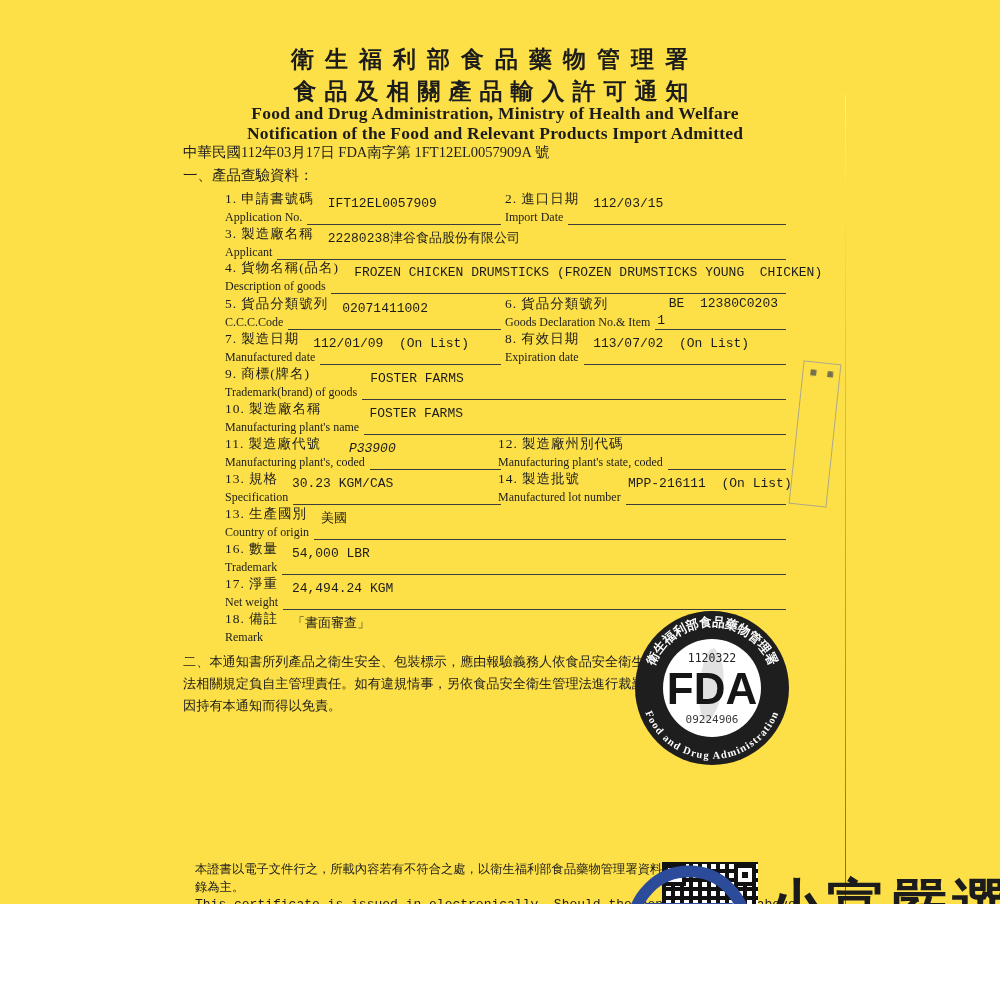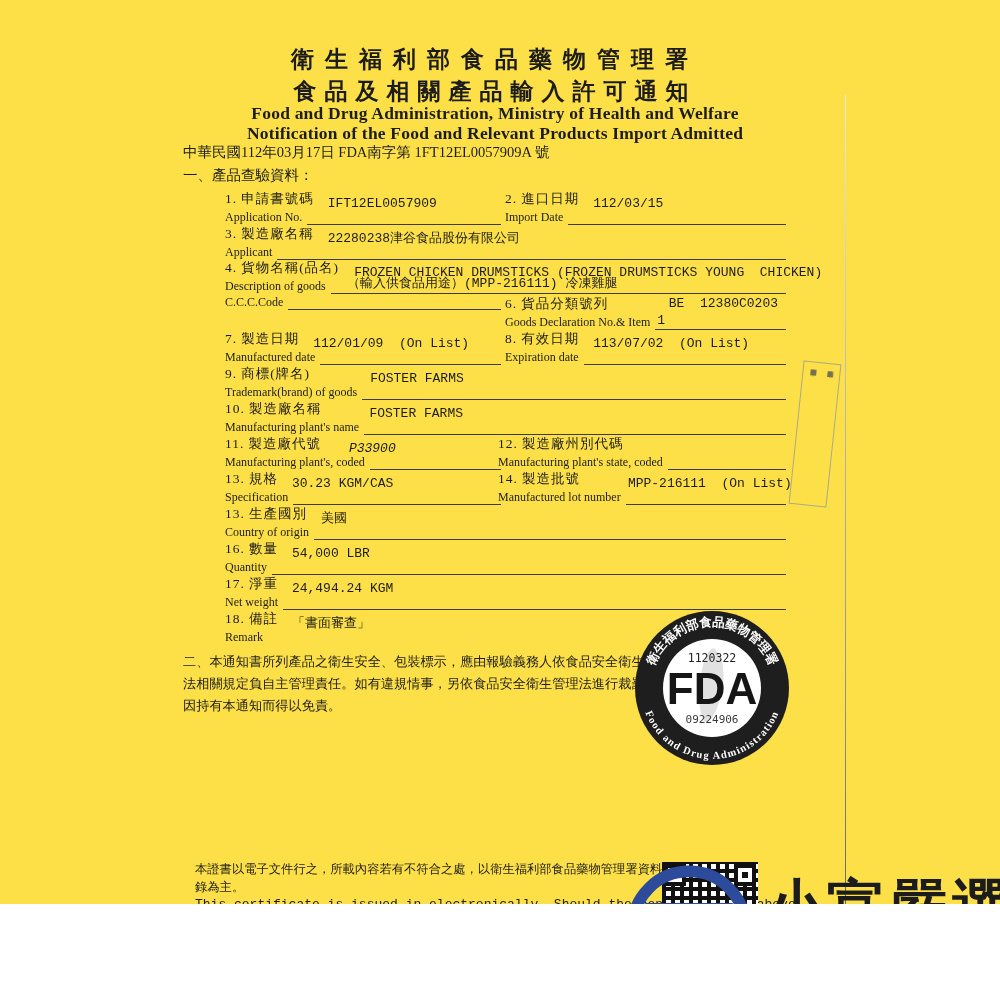--- a/index.html
+++ b/index.html
@@ -99,24 +99,24 @@
         <span class="fline"></span>
       </div>
   </div>
 
   <div class="field" style="left:225px;top:258px;width:561px;height:36px;">
     <div class="frow1"><span class="fno">4.</span> <span class="fzh">貨物名稱(品名)</span><span class="fval" style="margin-left:15px;">FROZEN CHICKEN DRUMSTICKS (FROZEN DRUMSTICKS YOUNG  CHICKEN)</span></div>
     <div class="frow2">
         <span class="fen">Description of goods</span>
         <span class="fline"></span>
       </div>
-    <span class="fval2">（輸入供食品用途）(MPP-216111) 冷凍雞腿</span>
   </div>
 
   <div class="field" style="left:225px;top:294px;width:276px;">
+    <div class="frow1"><span class="fno">5.</span> <span class="fzh">貨品分類號列</span><span class="fval">02071411002</span></div>
     <div class="frow2">
         <span class="fen">C.C.C.Code</span>
         <span class="fline"></span>
       </div>
   </div>
   <div class="field" style="left:505px;top:294px;width:281px;">
     <div class="frow1"><span class="fno">6.</span> <span class="fzh">貨品分類號列</span><span class="fval-right">BE  12380C0203</span></div>
     <div class="frow2">
         <span class="fen">Goods Declaration No.&amp; Item</span>
         <span class="fitemval">1</span>
@@ -189,21 +189,21 @@
     <div class="frow1"><span class="fno">13.</span> <span class="fzh">生產國別</span><span class="fval">美國</span></div>
     <div class="frow2">
         <span class="fen">Country of origin</span>
         <span class="fline"></span>
       </div>
   </div>
 
   <div class="field" style="left:225px;top:539px;width:561px;">
     <div class="frow1"><span class="fno">16.</span> <span class="fzh">數量</span><span class="fval">54,000 LBR</span></div>
     <div class="frow2">
-        <span class="fen">Quantity</span>
+        <span class="fen">Trademark</span>
         <span class="fline"></span>
       </div>
   </div>
 
   <div class="field" style="left:225px;top:574px;width:561px;">
     <div class="frow1"><span class="fno">17.</span> <span class="fzh">淨重</span><span class="fval">24,494.24 KGM</span></div>
     <div class="frow2">
         <span class="fen">Net weight</span>
         <span class="fline"></span>
       </div>

